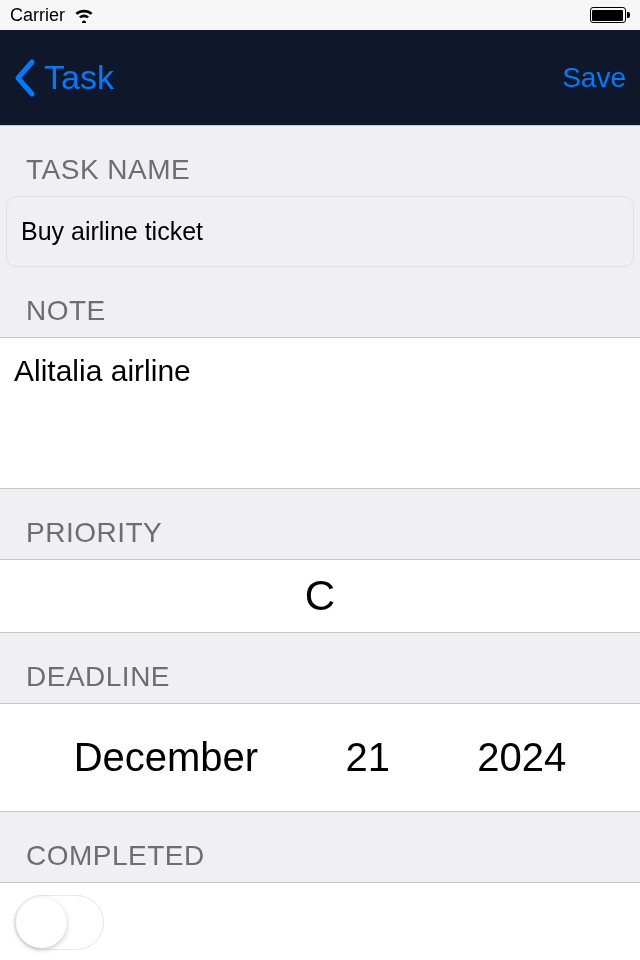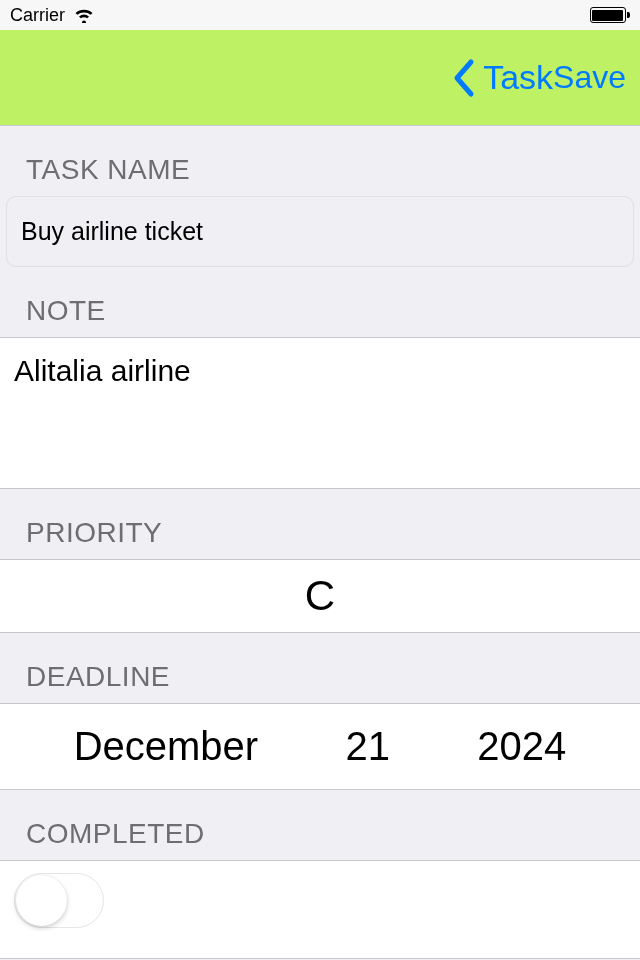--- a/index.html
+++ b/index.html
@@ -52,46 +52,46 @@
     }
     .battery-tip {
       width: 3px;
       height: 6px;
       background: #000;
       margin-left: 1.5px;
       border-radius: 0 2px 2px 0;
     }
     .nav-bar {
       height: 96px;
-      background: #bef264;
+      background: #0f172a;
       border-bottom: 1px solid #c8c7cc;
       display: flex;
       align-items: center;
-      justify-content: flex-end;
+      justify-content: space-between;
       padding: 0 14px;
     }
     .nav-back {
       display: flex;
       align-items: center;
       color: #007aff;
       font-size: 34px;
       font-weight: 400;
       cursor: pointer;
     }
     .chevron-left {
       width: 24px;
       height: 40px;
       margin-right: 6px;
     }
     .chevron-left svg {
       display: block;
     }
     .nav-save {
       color: #007aff;
-      font-size: 32px;
+      font-size: 28px;
       font-weight: 400;
       cursor: pointer;
     }
     .section-header {
       padding: 28px 26px 10px 26px;
       font-size: 28px;
       color: #6d6d72;
       letter-spacing: 0.5px;
     }
     .cell {
@@ -118,21 +118,21 @@
       text-align: center;
       padding: 12px 0;
       font-size: 42px;
       font-weight: 400;
       color: #000;
     }
     .deadline-cell {
       display: flex;
       justify-content: space-around;
       align-items: center;
-      padding: 20px 30px;
+      padding: 31px 30px;
       font-size: 40px;
       font-weight: 400;
       color: #000;
     }
     .deadline-cell span {
       text-align: center;
     }
     .completed-cell {
       padding: 12px 14px 30px 14px;
     }

